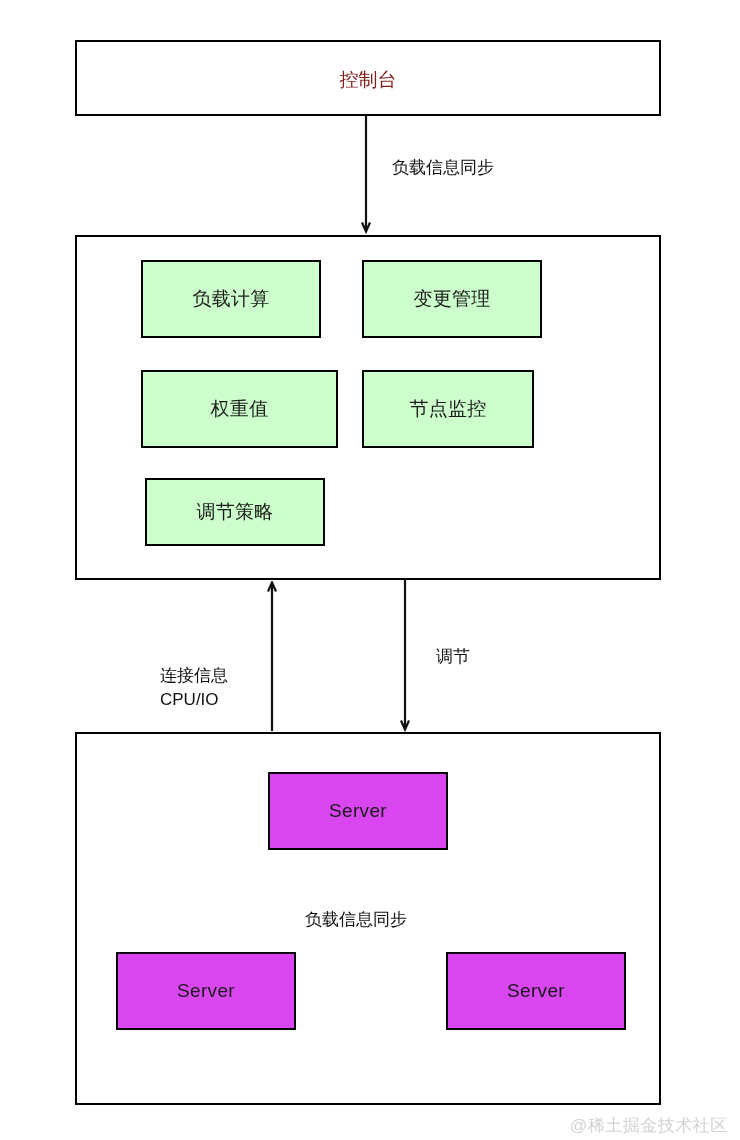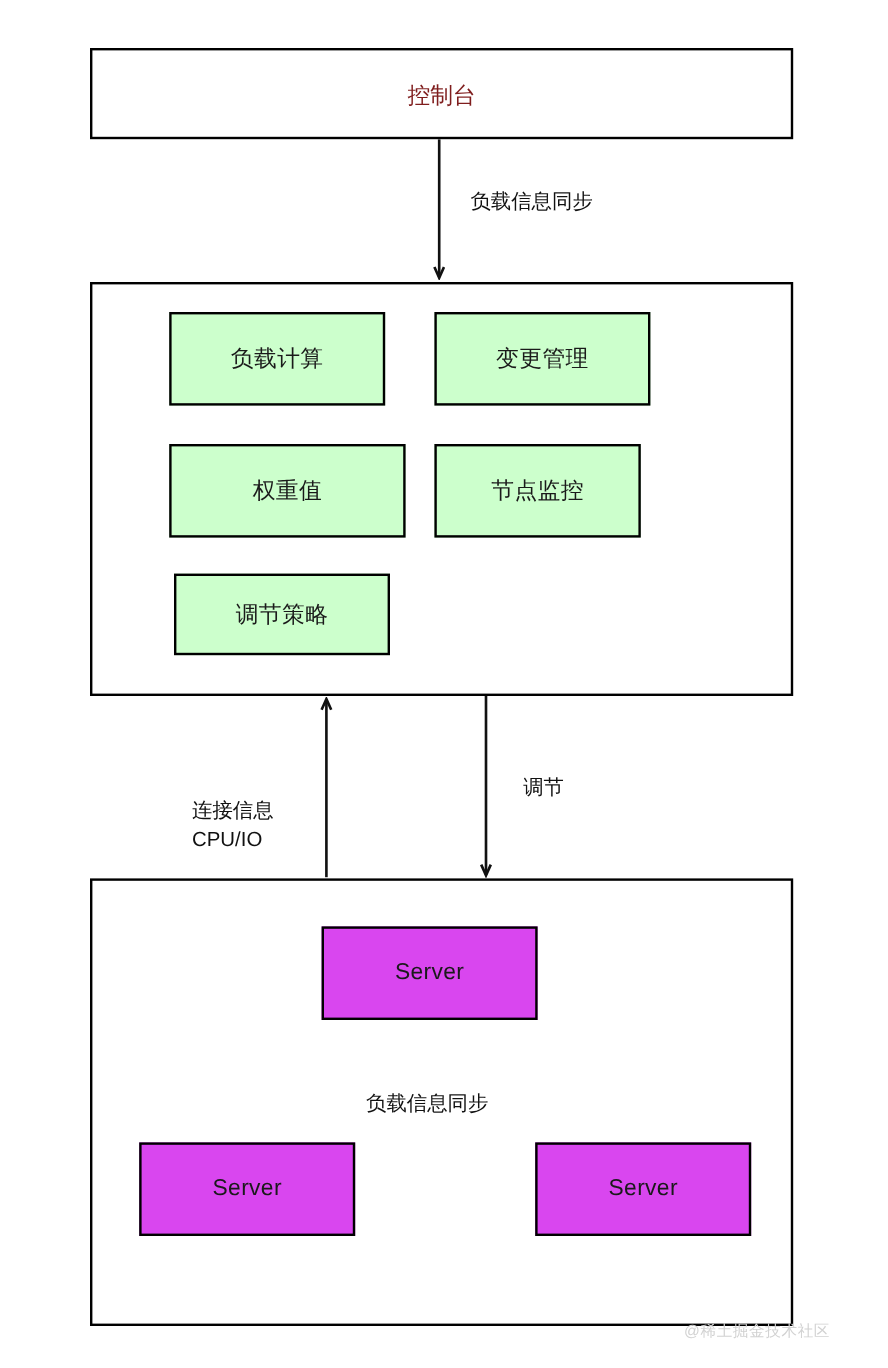--- a/index.html
+++ b/index.html
@@ -62,24 +62,25 @@
     line-height: 1.42;
   }
   .title-text {
     position: absolute;
     font-size: 19px;
     color: #7f1d1d;
     white-space: pre;
   }
   .watermark {
     position: absolute;
-    font-size: 13px;
+    font-size: 17px;
     color: #d2d2d2;
     white-space: pre;
     letter-spacing: 0.5px;
+    margin-top: 14px;
   }
 </style>
 </head>
 <body>
 
 <div id="canvas">
 
   <svg class="svg-layer" viewBox="0 0 740 1140">
     <defs>
       <marker id="arrowhead" markerWidth="12" markerHeight="12" refX="9.5" refY="5" orient="auto" markerUnits="userSpaceOnUse">

